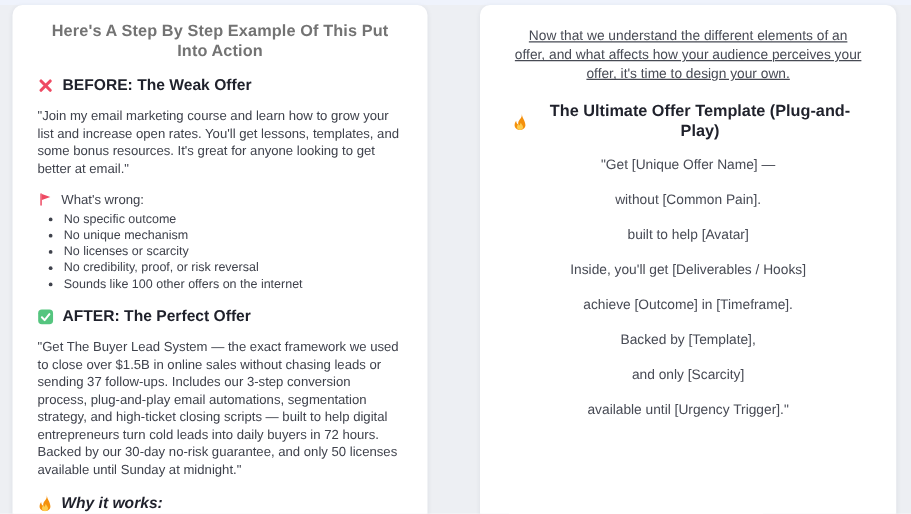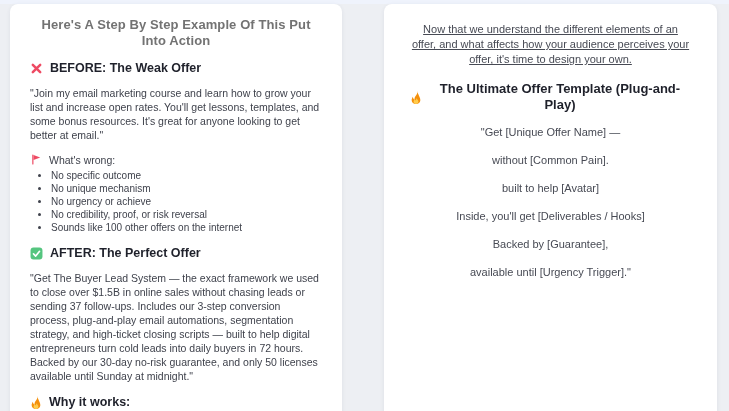--- a/index.html
+++ b/index.html
@@ -43,21 +43,21 @@
   .flag-line {
     display: flex; align-items: flex-start; gap: 7px;
     font-size: 10.5px; color: #3f424c; margin: 0 0 2px; line-height: 14px;
   }
   ul.bullets {
     margin: 0 0 11px; padding: 0 0 0 21px; color: #3f424c;
   }
   ul.bullets li {
     font-size: 10px; line-height: 13px; list-style: disc outside;
   }
-  .why-head { margin-bottom: 8px; }
+  .why-head { margin-bottom: 8px; font-style: italic; }
 
   .intro {
     font-size: 11px; line-height: 15px; color: #474a54; margin: 0 0 14px; text-decoration: underline;
   }
   .tpl { margin-top: 13px; }
   .tpl p {
     font-size: 11px; line-height: 13px; color: #474a54; margin: 0 0 15px;
   }
 </style>
 </head>
@@ -85,21 +85,21 @@
           <rect x="4.5" y="2" width="2.4" height="20" rx="1.2" fill="#ee4a63"></rect>
           <path d="M7 3.2 L20.5 8 L7 12.8 Z" fill="#ee4a63"></path>
         </svg>
     </span>
     <span>What's wrong:</span>
   </div>
 
   <ul class="bullets">
     <li>No specific outcome</li>
     <li>No unique mechanism</li>
-    <li>No urgency or achieve</li>
+    <li>No licenses or scarcity</li>
     <li>No credibility, proof, or risk reversal</li>
     <li>Sounds like 100 other offers on the internet</li>
   </ul>
 
   <div class="sec-head">
     <span class="icon icon-13">
       <svg viewBox="0 0 24 24">
           <rect x="1" y="1" width="22" height="22" rx="5.5" fill="#55c57f"></rect>
           <path d="M6.5 12.6 l4 4.2 L17.6 8" stroke="#ffffff" stroke-width="3" fill="none" stroke-linecap="round" stroke-linejoin="round"></path>
         </svg>
@@ -132,16 +132,18 @@
       </svg>
     </span>
     <span>The Ultimate Offer Template (Plug-and-Play)</span>
   </div>
 
   <div class="tpl">
     <p>"Get [Unique Offer Name] —</p>
     <p>without [Common Pain].</p>
     <p>built to help [Avatar]</p>
     <p>Inside, you'll get [Deliverables / Hooks]</p>
-    <p>Backed by [Guarantee],</p>
+    <p>achieve [Outcome] in [Timeframe].</p>
+    <p>Backed by [Template],</p>
+    <p>and only [Scarcity]</p>
     <p>available until [Urgency Trigger]."</p>
   </div>
 </div>
 
 </body></html>

